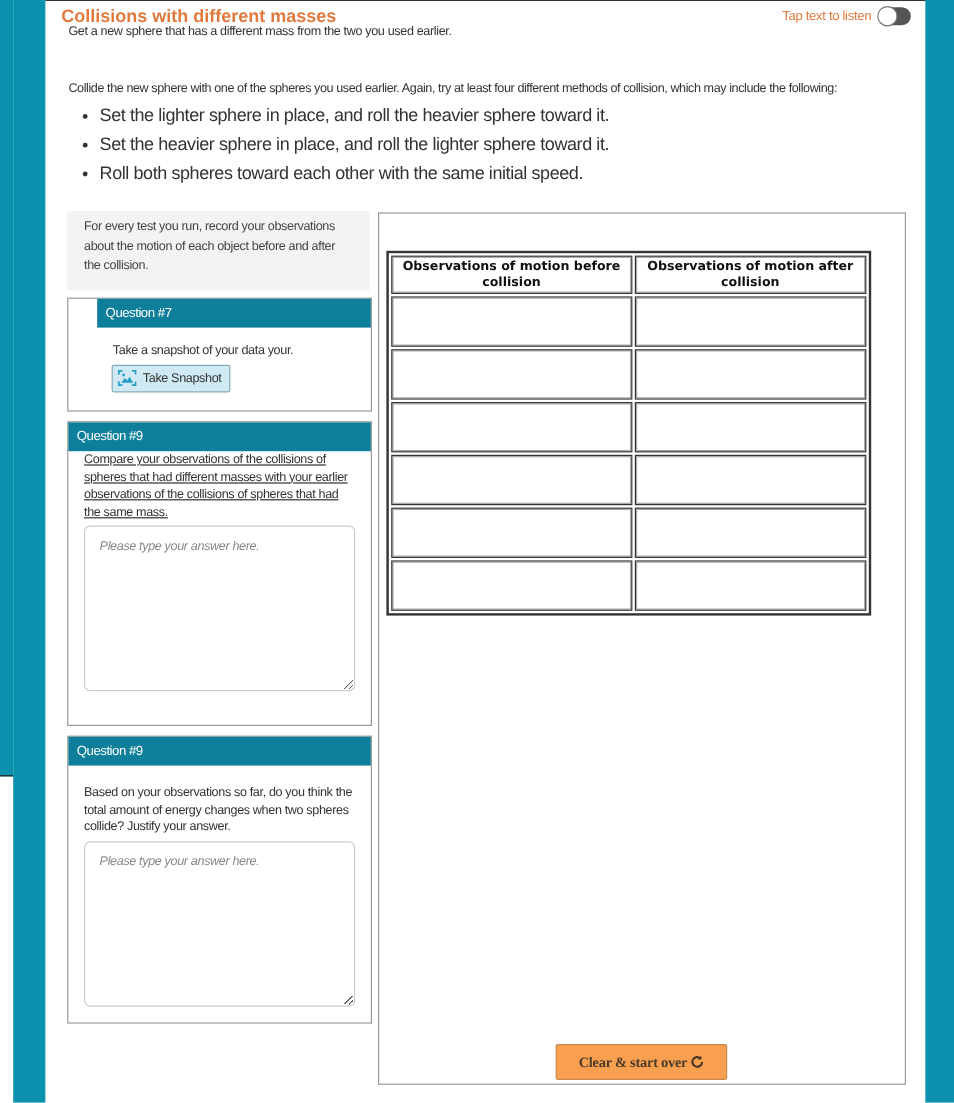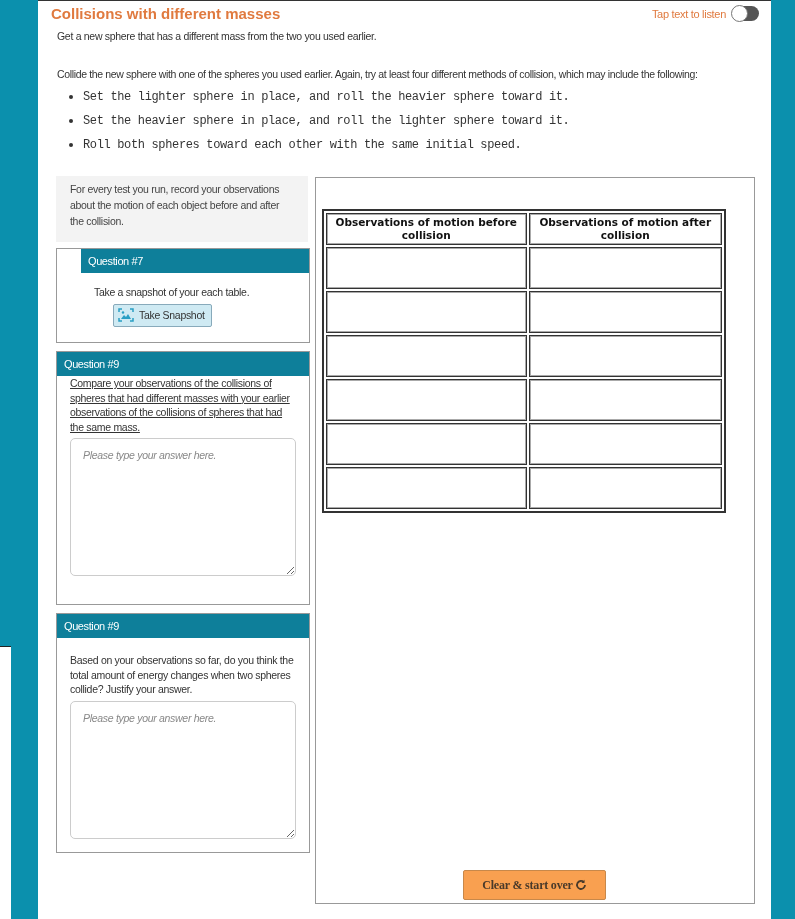--- a/index.html
+++ b/index.html
@@ -33,37 +33,37 @@
     position: absolute; right: 12px; top: 5px; display: flex; align-items: center; gap: 6px;
     font-size: 11px; color: #e07a3f; letter-spacing: -0.3px;
   }
   .toggle {
     width: 27px; height: 15px; border-radius: 8px; background: #555; position: relative;
   }
   .toggle .knob {
     position: absolute; left: -1px; top: -1px; width: 17px; height: 17px; border-radius: 50%;
     background: #fff; border: 1px solid #777;
   }
-  .intro1 { position: absolute; left: 19px; top: 29px; font-size: 10.5px; color: #333; letter-spacing: -0.3px; }
+  .intro1 { position: absolute; left: 19px; top: 19px; font-size: 10.5px; color: #333; letter-spacing: -0.3px; }
   .intro2 { position: absolute; left: 19px; top: 67px; font-size: 10.5px; color: #333; letter-spacing: -0.35px; }
-  .bullets { position: absolute; left: 28px; top: 86px; margin: 0; padding: 0; list-style: none; font-size: 12px; letter-spacing: -0.35px; font-family: Liberation Mono, monospace; }
+  .bullets { position: absolute; left: 28px; top: 86px; margin: 0; padding: 0; list-style: none; font-size: 15px; letter-spacing: -0.35px; }
   .bullets li { height: 24px; line-height: 20px; position: relative; padding-left: 17px; }
   .bullets li::before { content: ""; position: absolute; left: 3px; top: 8px; width: 4px; height: 4px; border-radius: 50%; background: #333; }
 
   .info-box {
     position: absolute; left: 18px; top: 175px; width: 252px; height: 66px; background: #f3f3f3;
     padding: 5px 14px; font-size: 10.5px; line-height: 16px; color: #444; letter-spacing: -0.3px;
   }
   .qcard { position: absolute; left: 18px; width: 254px; border: 1px solid #999; background: #fff; }
   .qhead {
     background: #0e7f9a; color: #fff; font-size: 11px; height: 24px; line-height: 24px; padding-left: 7px; letter-spacing: -0.4px;
   }
   .qtext { padding: 0 13px; font-size: 10.5px; line-height: 14.5px; color: #333; letter-spacing: -0.3px; }
   .snap-btn {
-    margin-left: 32px; margin-top: 4px; display: inline-flex; align-items: center; gap: 5px;
+    margin-left: 12px; margin-top: 4px; display: inline-flex; align-items: center; gap: 5px;
     background: #cfeaf3; border: 1px solid #8ab; border-radius: 2px; height: 23px; padding: 0 6px 0 4px;
     font-size: 10.5px; color: #333; letter-spacing: -0.3px; cursor: pointer;
   }
   .snap-icon { width: 16px; height: 14px; }
   textarea.ans {
     display: block; margin: 4px 0 0 13px; width: 226px; border: 1px solid #ccc; border-radius: 5px;
     font-family: "Liberation Sans", sans-serif; font-size: 10.5px; padding: 10px 12px; resize: both; color: #333;
     letter-spacing: -0.3px;
   }
   textarea.ans::placeholder { color: #888; font-style: italic; }
@@ -110,21 +110,21 @@
   <ul class="bullets">
     <li>Set the lighter sphere in place, and roll the heavier sphere toward it.</li>
     <li>Set the heavier sphere in place, and roll the lighter sphere toward it.</li>
     <li>Roll both spheres toward each other with the same initial speed.</li>
   </ul>
 
   <div class="info-box">For every test you run, record your observations about the motion of each object before and after the collision.</div>
 
   <div class="qcard" style="top:247px; height:95px;padding-left:24px;">
     <div class="qhead">Question #7</div>
-    <div class="qtext" style="margin-top:12px;">Take a snapshot of your each table.</div>
+    <div class="qtext" style="margin-top:12px;">Take a snapshot of your data your.</div>
     <div class="snap-btn">
       <svg class="snap-icon" viewBox="0 0 16 14">
         <path d="M1 4V1h3M12 1h3v3M15 10v3h-3M4 13H1v-3" fill="none" stroke="#2a9fc4" stroke-width="1.5"></path>
         <path d="M3 11l3-4 2 2 2-3 3 5z" fill="#2a9fc4"></path>
         <circle cx="5" cy="4.5" r="1.2" fill="#2a9fc4"></circle>
       </svg>
       <span>Take Snapshot</span>
     </div>
   </div>
 

